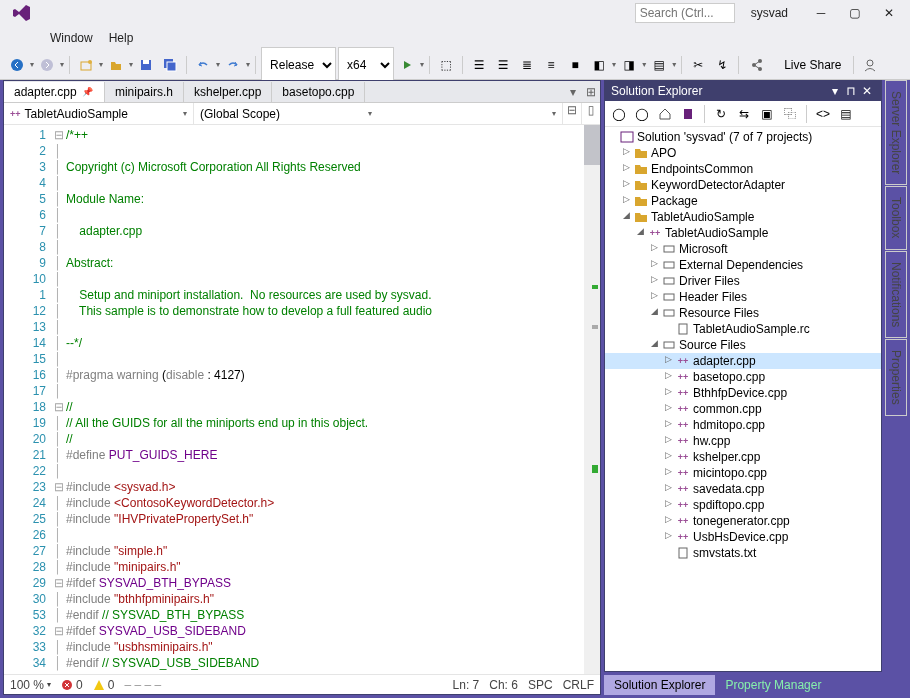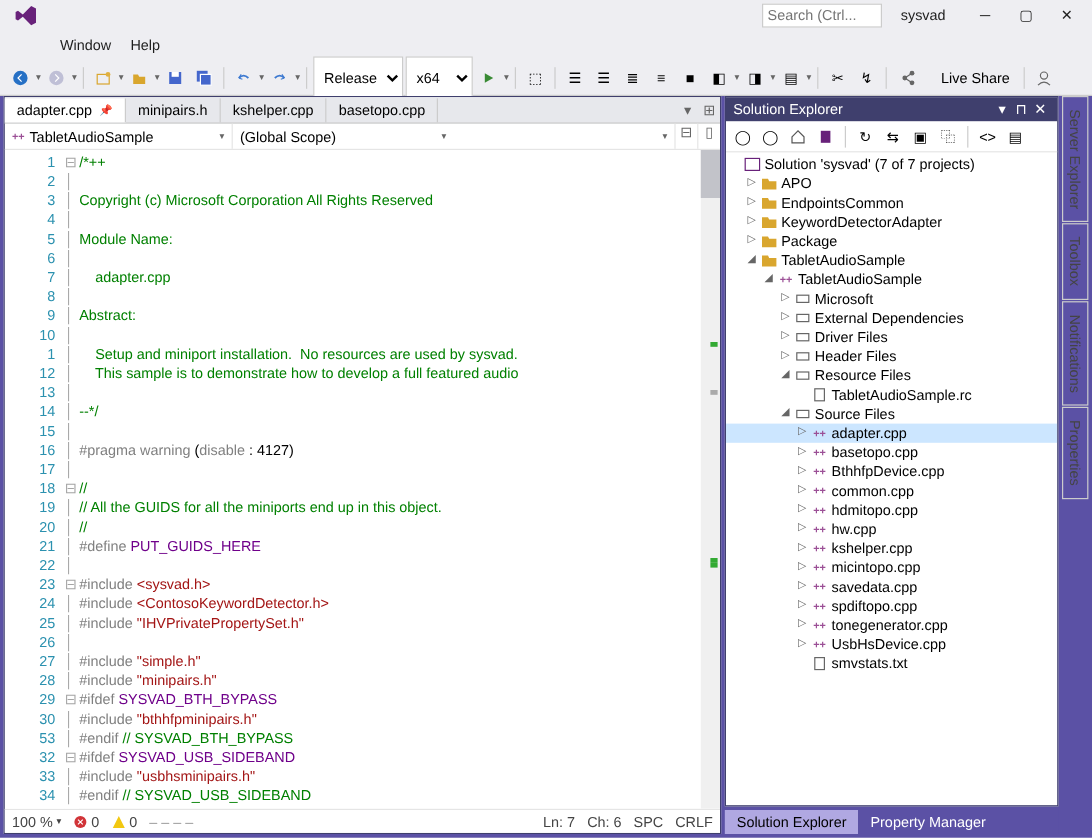--- a/index.html
+++ b/index.html
@@ -60,21 +60,21 @@
 .panel-search input { border: none; flex: 1; outline: none; font-style: italic; color: #999; }
 .tree { flex: 1; overflow-y: auto; padding: 2px 0; }
 .tree-node { display: flex; align-items: flex-start; padding: 1px 4px; gap: 0; cursor: default; white-space: nowrap; }
 .tree-node.selected { background: #cce6ff; }
 .tree-arrow { width: 10px; font-size: 9px; color: #666; }
 .tree-icon { width: 16px; height: 14px; display: flex; align-items: center; justify-content: center; }
 .tree-label { padding-left: 2px; }
 .cpp-icon { color: #9b4f96; font-size: 9px; font-weight: bold; }
 
 .bottom-tabs { display: flex; background: #5b51a5; }
-.bottom-tab { padding: 3px 10px; color: #ffffff; }
+.bottom-tab { padding: 3px 10px; color: #86efac; }
 .bottom-tab.active { background: #b0a8e2; color: #000; }
 .side-tab { writing-mode: vertical-rl; padding: 10px 3px; color: #444; border: 1px solid #ccc; }
 
 svg { display: block; }
 </style>
 </head>
 <body>
 
 <div class="title-bar">
   <div class="menu-row">

